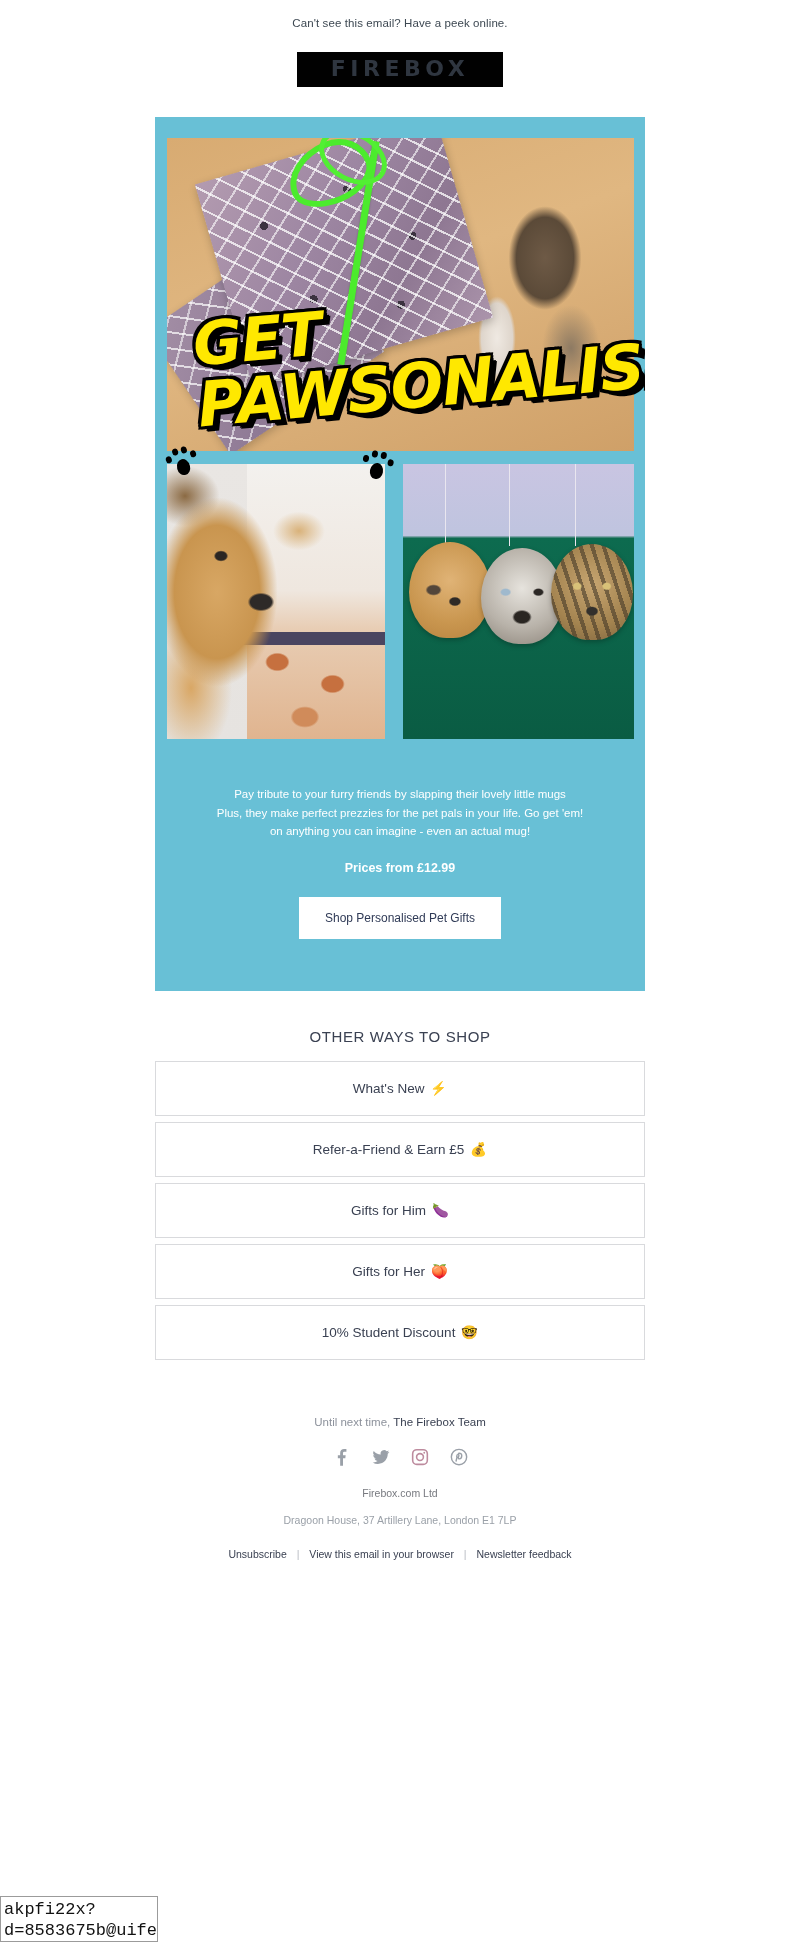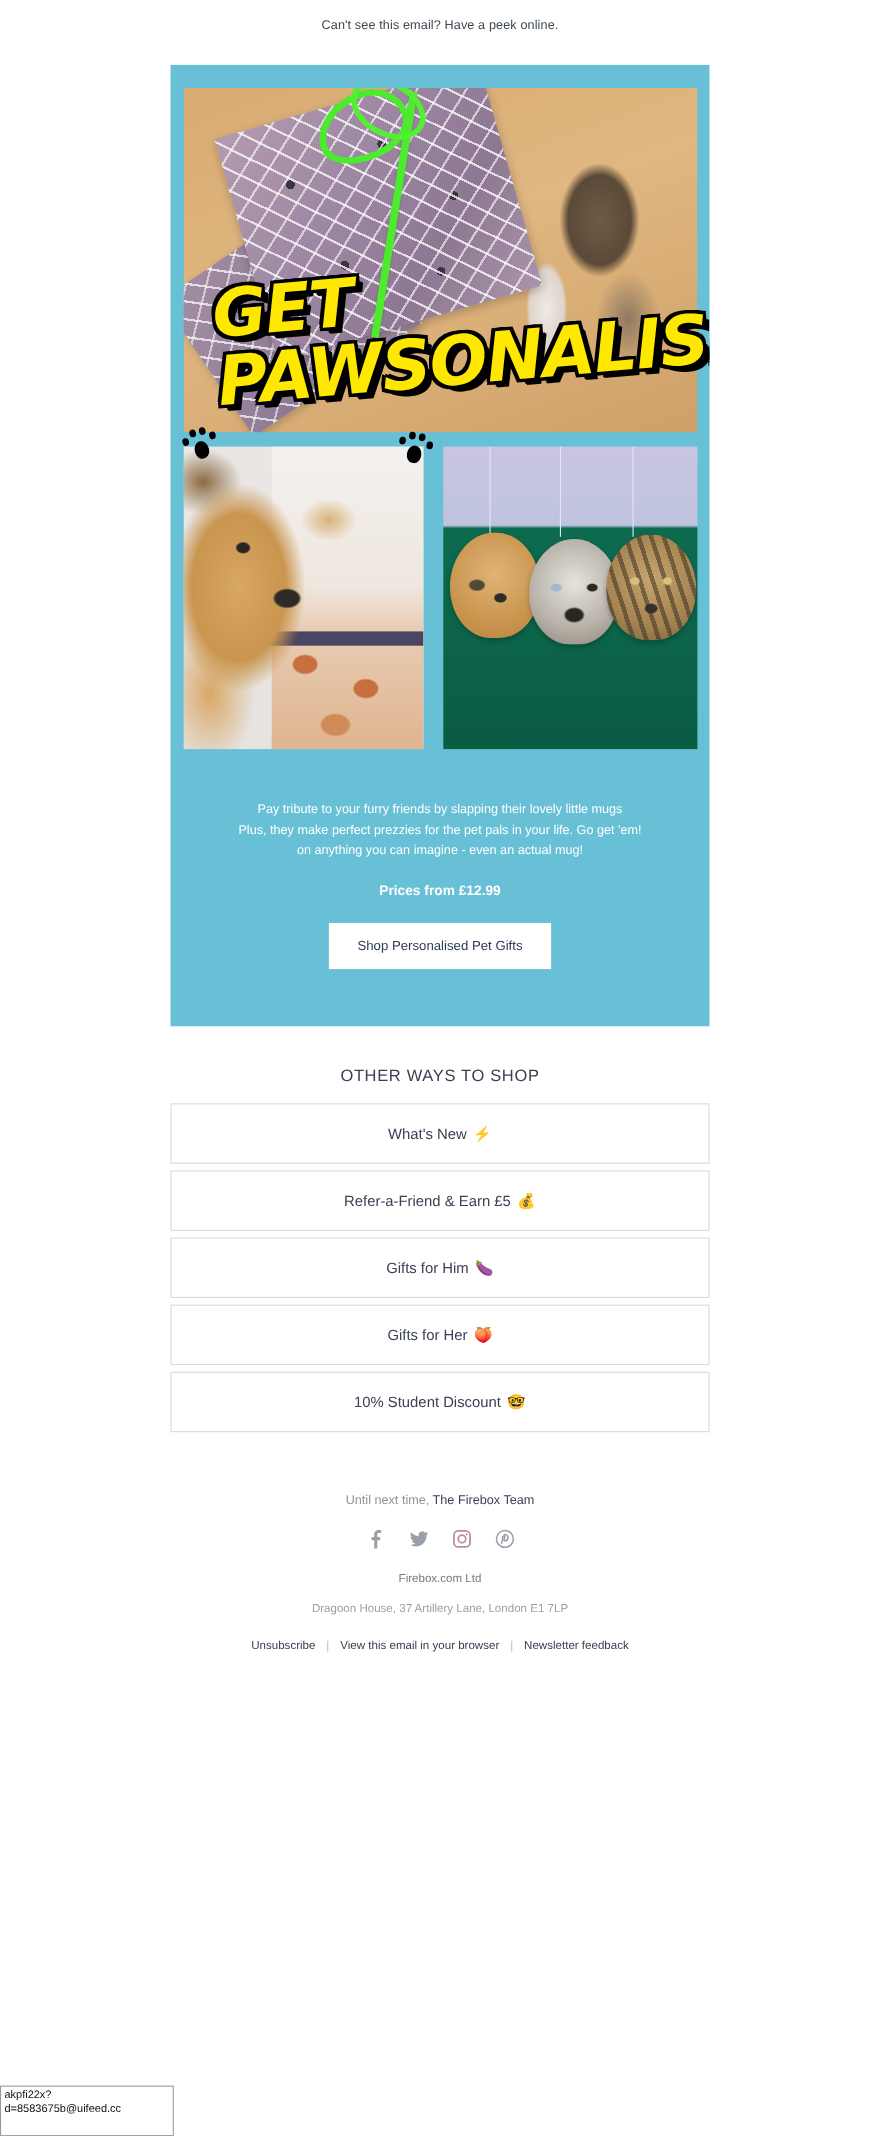--- a/index.html
+++ b/index.html
@@ -324,36 +324,41 @@
   .f-bottom a { color: #3a4152; text-decoration: none; }
   .f-bottom .sep { color: #b9bcc2; padding: 0 7px; }
 
   
   .tracker {
     position: absolute;
     left: 0; bottom: 0;
     width: 158px; height: 46px;
     border: 1px solid #9b9b9b;
     background: #fff;
-    font-family: Liberation Sans, sans-serif;
-    font-size: 10px;
+    font-family: Liberation Mono, monospace;
+    font-size: 17px;
     color: #111;
     padding: 2px 3px;
     line-height: 1.25;
     overflow: hidden;
     white-space: nowrap;
   }
 </style>
 </head>
 <body>
 
 <div class="email">
 
   <div class="preheader">Can't see this email? Have a peek online.</div>
 
+  <div class="logo-wrap">
+    <div class="logo-box">
+      <span class="logo-text">FIREBOX</span>
+    </div>
+  </div>
 
   <div class="hero">
 
     <div class="collage">
 
       <div class="photo-top">
         <div class="ph-top-inner"></div>
         <div class="parcel2"></div>
         <div class="parcel"></div>
         <div class="ribbon-v"></div>

